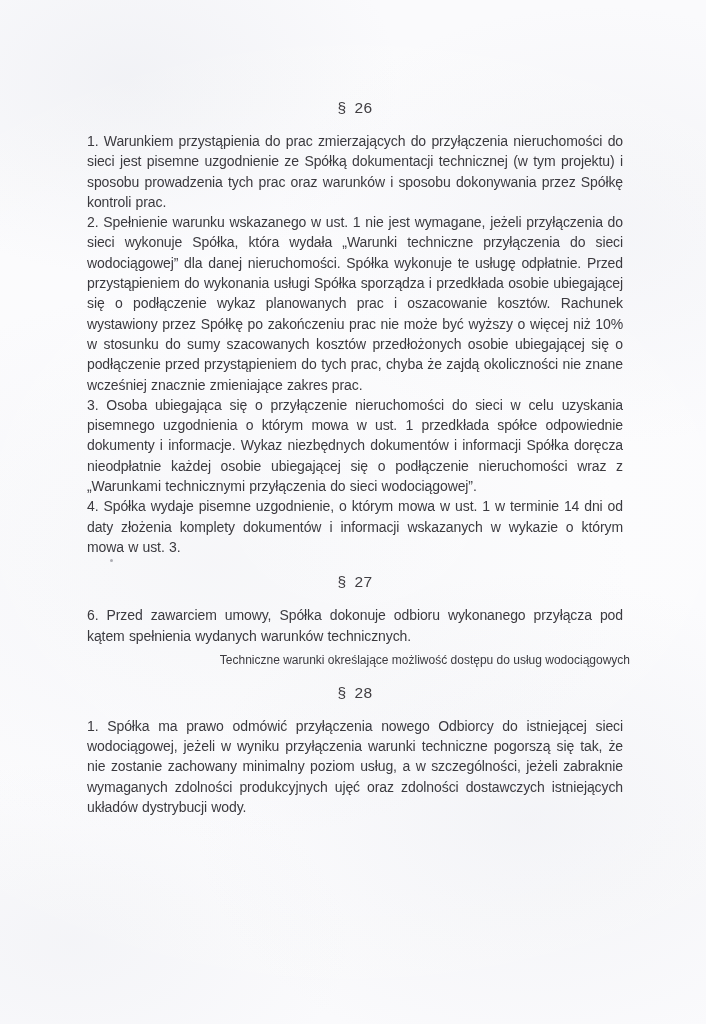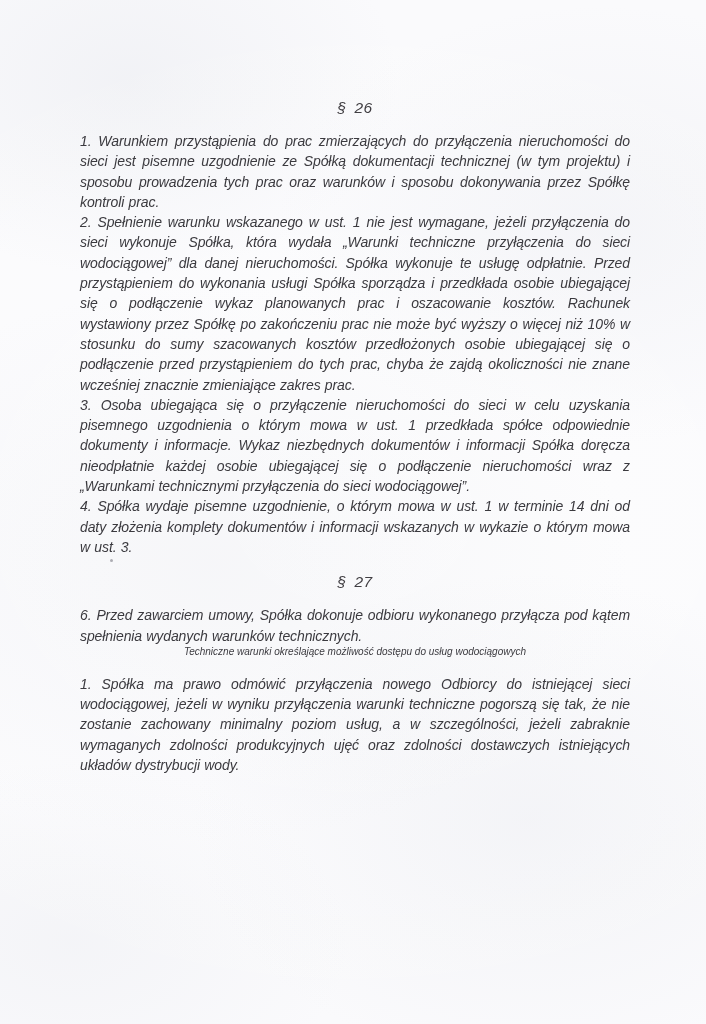--- a/index.html
+++ b/index.html
@@ -17,21 +17,20 @@
     
     background-image:
       radial-gradient(ellipse 420px 300px at 18% 8%,  rgba(196,201,214,0.16), transparent 65%),
       radial-gradient(ellipse 500px 340px at 85% 22%, rgba(199,203,216,0.13), transparent 65%),
       radial-gradient(ellipse 600px 400px at 30% 55%, rgba(203,206,218,0.12), transparent 70%),
       radial-gradient(ellipse 520px 380px at 75% 80%, rgba(198,202,214,0.14), transparent 65%),
       radial-gradient(ellipse 400px 260px at 10% 92%, rgba(200,204,216,0.12), transparent 70%),
       radial-gradient(ellipse 900px 700px at 50% 50%, rgba(255,255,255,0.6), transparent 80%);
     font-family: "Liberation Sans", "DejaVu Sans", sans-serif;
     color: #3b3a3f;
-    font-style: italic;
   }
   .doc {
     position: absolute;
     left: 80px;
     right: 76px;
     top: 0;
   }
   .section-heading {
     font-size: 15.5px;
     font-weight: 400;
@@ -48,27 +47,27 @@
   }
   .chapter-heading {
     font-size: 15px;
     font-weight: 400;
     text-align: center;
     letter-spacing: 0.3px;
     margin: 37px 0 17px 0;
     color: #403e42;
   }
   .chapter-subtitle {
-    font-size: 10px;
-    text-align: center;
+    font-size: 12px;
+    text-align: right;
     margin: 0 0 17px 0;
     color: #3b3a3f;
   }
   .text-block {
-    margin: 0;
+    margin: 7px;
   }
   .text-block p {
     margin: 0;
     font-size: 14px;
     line-height: 20.3px;
     text-align: justify;
     letter-spacing: -0.1px;
     word-spacing: 0.5px;
     color: #3b3a3f;
   }
@@ -100,20 +99,21 @@
 
     <h2 class="section-heading after-block">§ 27</h2>
 
     <div class="text-block">
       <p>6. Przed zawarciem umowy, Spółka dokonuje odbioru wykonanego przyłącza pod kątem spełnienia wydanych warunków technicznych.</p>
     </div>
 
 
     <p class="chapter-subtitle">Techniczne warunki określające możliwość dostępu do usług wodociągowych</p>
 
+    <h2 class="section-heading">§ 28</h2>
 
     <div class="text-block">
       <p>1. Spółka ma prawo odmówić przyłączenia nowego Odbiorcy do istniejącej sieci wodociągowej, jeżeli w wyniku przyłączenia warunki techniczne pogorszą się tak, że nie zostanie zachowany minimalny poziom usług, a w szczególności, jeżeli zabraknie wymaganych zdolności produkcyjnych ujęć oraz zdolności dostawczych istniejących układów dystrybucji wody.</p>
     </div>
 
   </div>
 
   <span class="speck"></span>
 </div>
 

